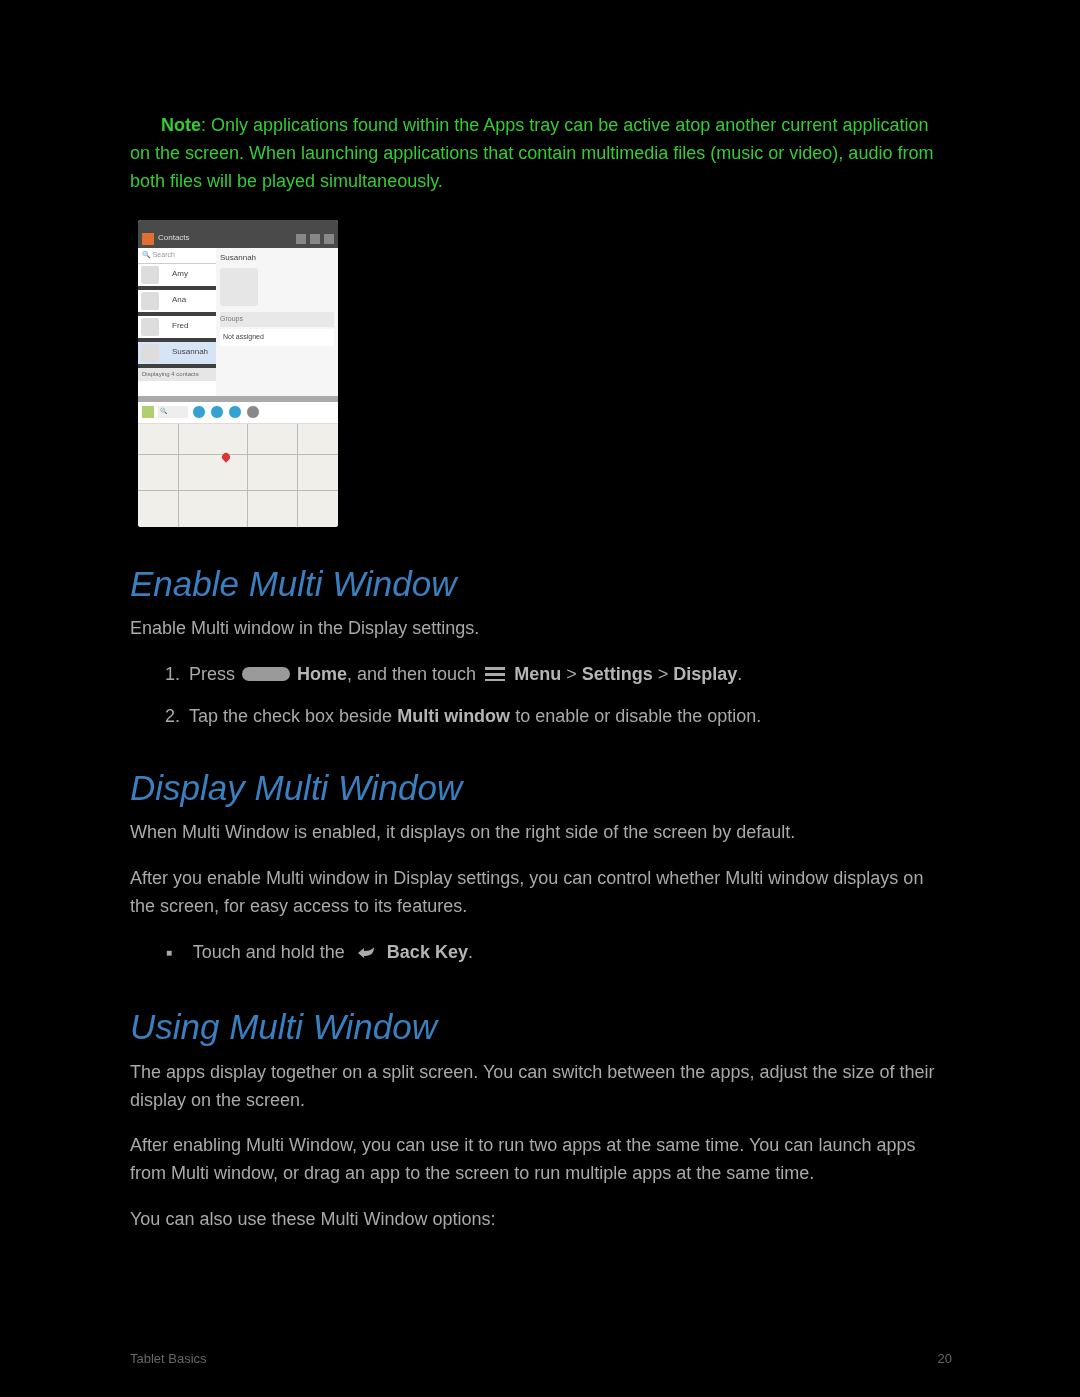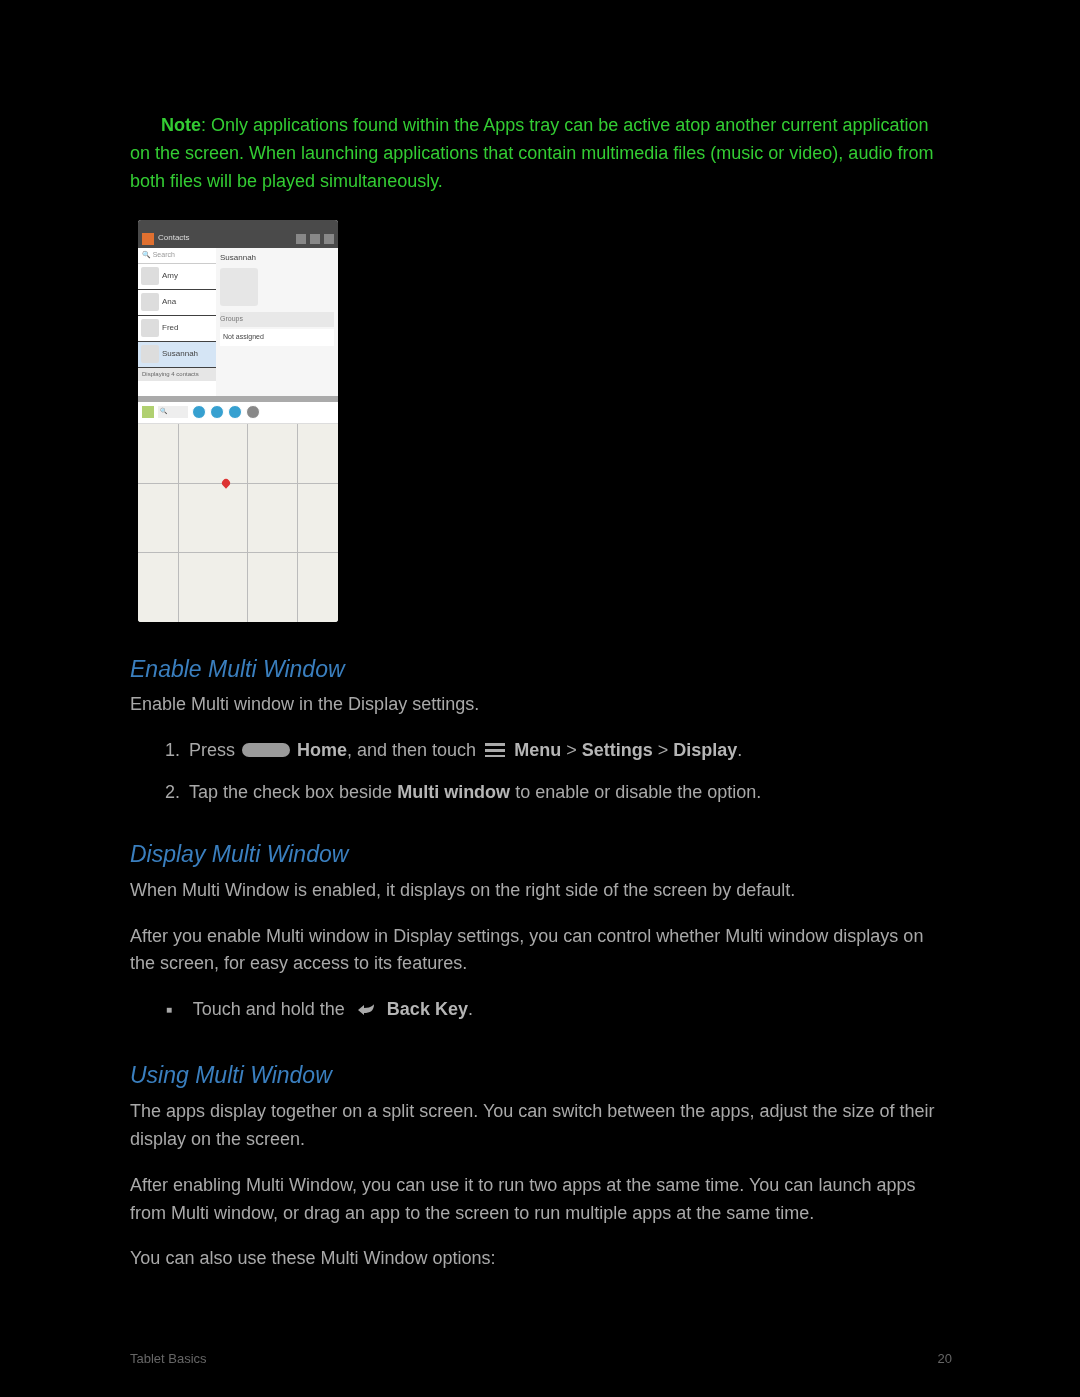--- a/index.html
+++ b/index.html
@@ -17,21 +17,21 @@
     padding: 112px 128px 0 130px;
   }
   .note {
     color: #33cc33;
     margin-bottom: 24px;
   }
   .note .label { font-weight: bold; margin-left: 31px; }
   .heading {
     color: #3a7fbf;
     font-style: italic;
-    font-size: 23px;
+    font-size: 35px;
     margin-top: 30px;
     margin-bottom: 4px;
     font-weight: normal;
   }
   .para { margin-bottom: 18px; }
   ol { list-style: decimal; padding-left: 55px; margin-bottom: 4px; }
   ol li { margin-bottom: 14px; padding-left: 4px; }
   .bullet-list { list-style: none; padding-left: 36px; margin-bottom: 20px; }
   .bullet-list li::before {
     content: "■";
@@ -62,21 +62,21 @@
       linear-gradient(#aaa,#aaa) 0 12px/100% 3px no-repeat;
   }
   .back-icn {
     display: inline-block;
     vertical-align: -4px;
     margin: 0 4px;
   }
 
   
   .shot {
-    width: 200px; height: 402px;
+    width: 200px; height: 307px;
     background: #f2f2f2;
     margin: 0 0 24px 8px;
     border-radius: 3px;
     overflow: hidden;
     font-size: 8px;
     color: #444;
     display: flex;
     flex-direction: column;
   }
   .shot .sbar { height: 10px; background: #4a4a4a; }
@@ -84,21 +84,21 @@
     height: 18px; background: #4a4a4a;
     display: flex; align-items: center; padding: 0 4px;
     gap: 4px;
   }
   .shot .hdr .sq { width: 12px; height: 12px; background: #e07030; }
   .shot .hdr .t { color: #ddd; font-size: 8px; flex: 1; }
   .shot .hdr .ic { width: 10px; height: 10px; background: #888; }
   .shot .top { display: flex; height: 148px; }
   .shot .lcol { width: 78px; background: #fff; display: flex; flex-direction: column; }
   .shot .srch { height: 16px; background: #fff; border-bottom: 1px solid #ccc; font-size: 7px; padding: 2px 4px; color: #999; }
-  .shot .row { display: flex; align-items: center; height: 26px; border-bottom: 1px solid #404040; padding: 0 3px; gap: 3px; background: #fff; }
+  .shot .row { display: flex; align-items: center; height: 26px; border-bottom: 4px solid #404040; padding: 0 3px; gap: 13px; background: #fff; }
   .shot .row.sel { background: #d5e5f5; }
   .shot .av { width: 18px; height: 18px; background: #ddd; border-radius: 2px; }
   .shot .rcol { flex: 1; background: #f6f6f6; padding: 4px; }
   .shot .bigav { width: 38px; height: 38px; background: #e6e6e6; border-radius: 3px; margin-bottom: 6px; }
   .shot .grp { font-size: 7px; padding: 2px 0; color: #777; background:#e8e8e8; margin-bottom:2px;}
   .shot .na { font-size: 7px; background: #fff; padding: 3px; }
   .shot .disp { background: #e6e6e6; font-size: 6px; padding: 2px 4px; color: #666; }
   .shot .sep { height: 6px; background: #aaa; }
   .shot .mapbar {
     height: 22px; background: #fff; display: flex; align-items: center; padding: 0 4px; gap: 4px;

